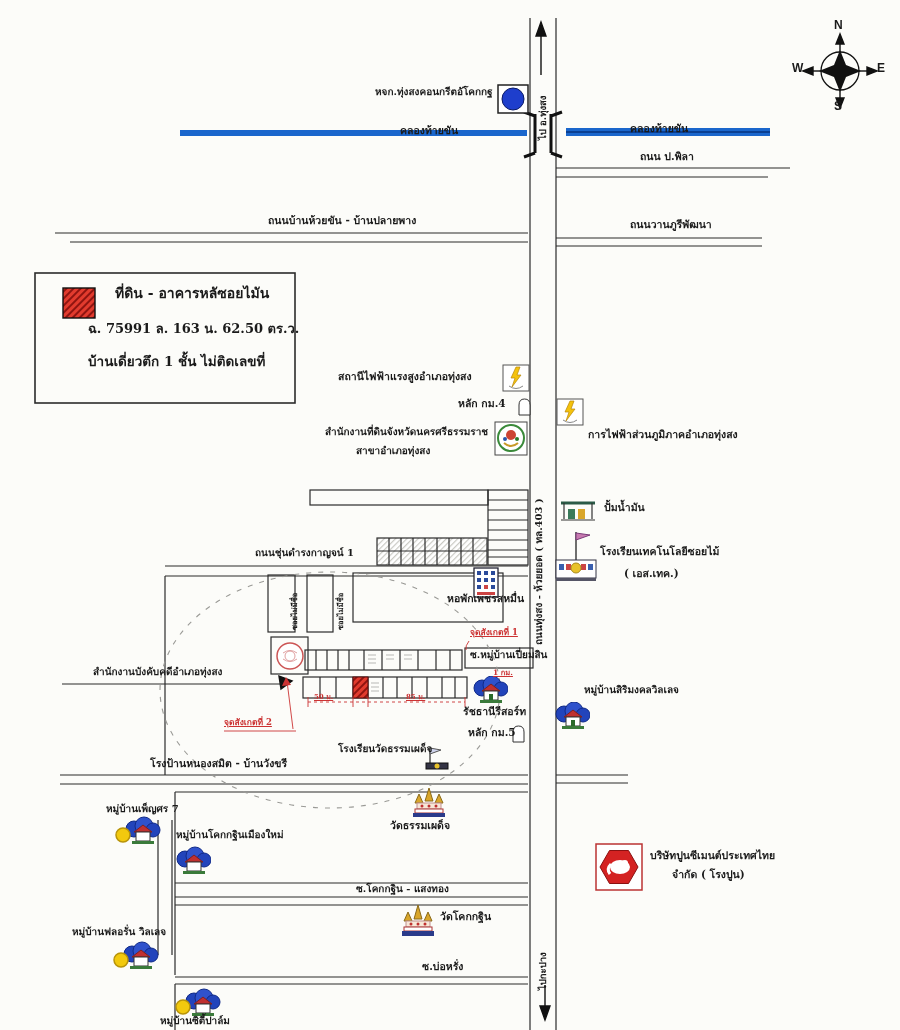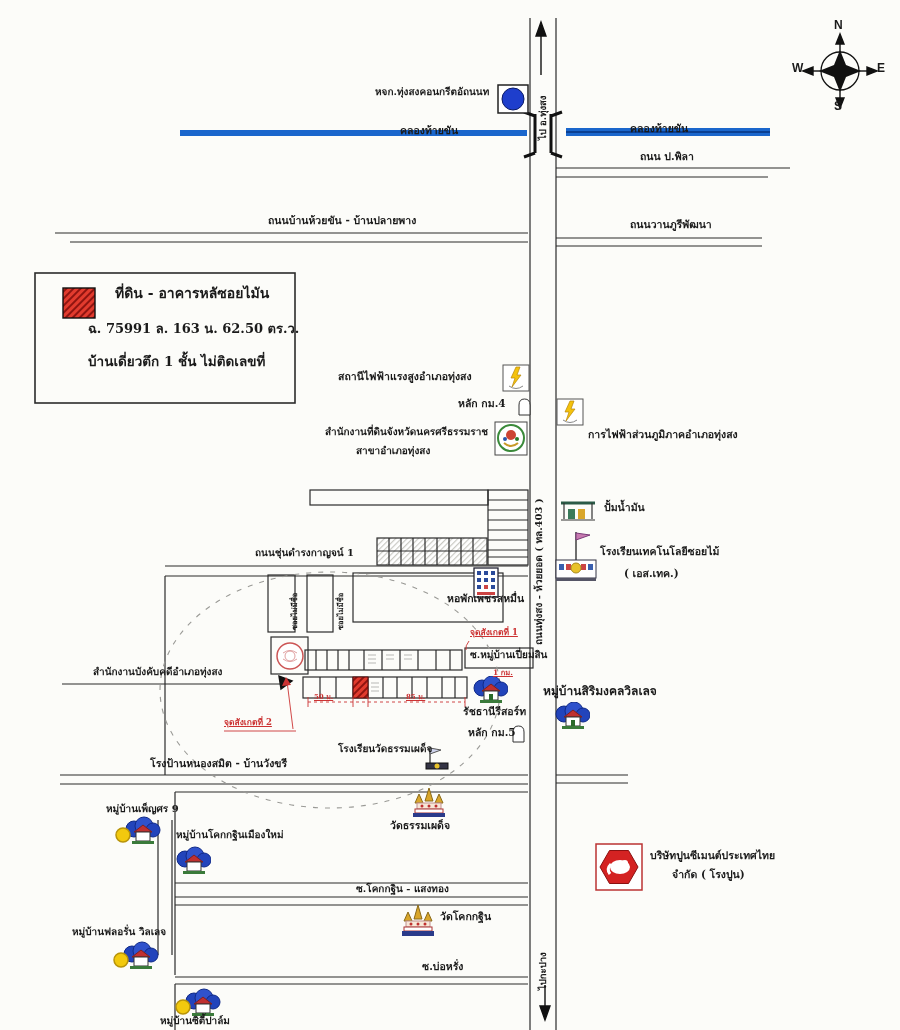--- a/index.html
+++ b/index.html
@@ -308,21 +308,21 @@
       <path d="M64,49 H74" fill="none"></path>
           <polygon points="82,49 72,45 72,53"></polygon>
     </g>
   </svg>
   <div class="lbl" style="left:39px;top:-3px;font-family:'Liberation Sans',sans-serif;font-size:12px">N</div>
   <div class="lbl" style="left:39px;top:78px;font-family:'Liberation Sans',sans-serif;font-size:12px">S</div>
   <div class="lbl" style="left:-3px;top:40px;font-family:'Liberation Sans',sans-serif;font-size:12px">W</div>
   <div class="lbl" style="left:82px;top:40px;font-family:'Liberation Sans',sans-serif;font-size:12px">E</div>
 </div>
 
-<div class="lbl" style="left:375px;top:87px;font-size:10px">หจก.ทุ่งสงคอนกรีตอัถนนท</div>
+<div class="lbl" style="left:375px;top:87px;font-size:10px">หจก.ทุ่งสงคอนกรีตอัโคกกฐ</div>
 <div class="lbl vlbl" style="left:538px;top:140px;width:75px;font-size:9.5px">ไป อ.ทุ่งสง</div>
 <div class="lbl" style="left:400px;top:125px">คลองท้ายขัน</div>
 <div class="lbl" style="left:630px;top:123px">คลองท้ายขัน</div>
 <div class="lbl" style="left:640px;top:151px">ถนน ป.พิลา</div>
 <div class="lbl" style="left:630px;top:219px">ถนนวานภูรีพัฒนา</div>
 <div class="lbl" style="left:268px;top:215px">ถนนบ้านห้วยขัน - บ้านปลายพาง</div>
 
 <div class="lbl" style="left:115px;top:286px;font-size:14px">ที่ดิน - อาคารหลัซอยไมัน</div>
 <div class="lbl" style="left:88px;top:322px;font-size:13px">ฉ. 75991 ล. 163 น. 62.50 ตร.ว.</div>
 <div class="lbl" style="left:88px;top:354px;font-size:13.5px">บ้านเดี่ยวตึก 1 ชั้น ไม่ติดเลขที่</div>
@@ -340,30 +340,30 @@
 <div class="lbl" style="left:255px;top:548px;font-size:10px">ถนนชุ่นดำรงกาญจน์ 1</div>
 <div class="lbl vlbl" style="left:291px;top:630px;width:55px;font-size:7.5px">ซอยไม่มีชื่อ</div>
 <div class="lbl vlbl" style="left:337px;top:630px;width:55px;font-size:7.5px">ซอยไม่มีชื่อ</div>
 <div class="lbl" style="left:447px;top:593px">หอพักเพชรสหมื่น</div>
 
 <div class="lbl red" style="left:470px;top:628px;font-size:8.5px">จุดสังเกตที่ 1</div>
 <div class="lbl" style="left:470px;top:650px;font-size:10px">ซ.หมู่บ้านเปี่ยมสิน</div>
 <div class="lbl" style="left:93px;top:667px;font-size:10px">สำนักงานบังคับคดีอำเภอทุ่งสง</div>
 <div class="lbl red" style="left:493px;top:669px;font-size:7.5px">1 กม.</div>
 <div class="lbl" style="left:463px;top:706px">รัชธานีรีสอร์ท</div>
-<div class="lbl" style="left:543px;top:685px;font-size:12px">หมู่บ้านสิริมงคลวิลเลจ</div>
+<div class="lbl" style="left:584px;top:685px;font-size:10px">หมู่บ้านสิริมงคลวิลเลจ</div>
 <div class="lbl red" style="left:224px;top:718px;font-size:8.5px">จุดสังเกตที่ 2</div>
 <div class="lbl red" style="left:314px;top:693px;font-size:7px">50 ม.</div>
 <div class="lbl red" style="left:406px;top:693px;font-size:7px">85 ม.</div>
 
 <div class="lbl" style="left:468px;top:727px">หลัก กม.5</div>
 <div class="lbl" style="left:338px;top:744px;font-size:10px">โรงเรียนวัดธรรมเผด็จ</div>
 <div class="lbl" style="left:150px;top:758px">โรงป้านหนองสมิต - บ้านวังขรี</div>
 
-<div class="lbl" style="left:106px;top:804px;font-size:10px">หมู่บ้านเพ็ญศร 9</div>
+<div class="lbl" style="left:106px;top:804px;font-size:10px">หมู่บ้านเพ็ญศร 7</div>
 <div class="lbl" style="left:176px;top:830px;font-size:10px">หมู่บ้านโคกกฐินเมืองใหม่</div>
 <div class="lbl" style="left:390px;top:820px">วัดธรรมเผด็จ</div>
 <div class="lbl" style="left:356px;top:884px;font-size:10px">ซ.โคกกฐิน - แสงทอง</div>
 <div class="lbl" style="left:440px;top:911px">วัดโคกกฐิน</div>
 <div class="lbl" style="left:650px;top:850px">บริษัทปูนซีเมนต์ประเทศไทย</div>
 <div class="lbl" style="left:672px;top:869px">จำกัด ( โรงปูน)</div>
 
 <div class="lbl" style="left:72px;top:927px;font-size:10px">หมู่บ้านฟลอรั่น วิลเลจ</div>
 <div class="lbl" style="left:422px;top:961px">ซ.บ่อหรั่ง</div>
 <div class="lbl vlbl" style="left:538px;top:990px;width:60px;font-size:9.5px">ไปกะปาง</div>

